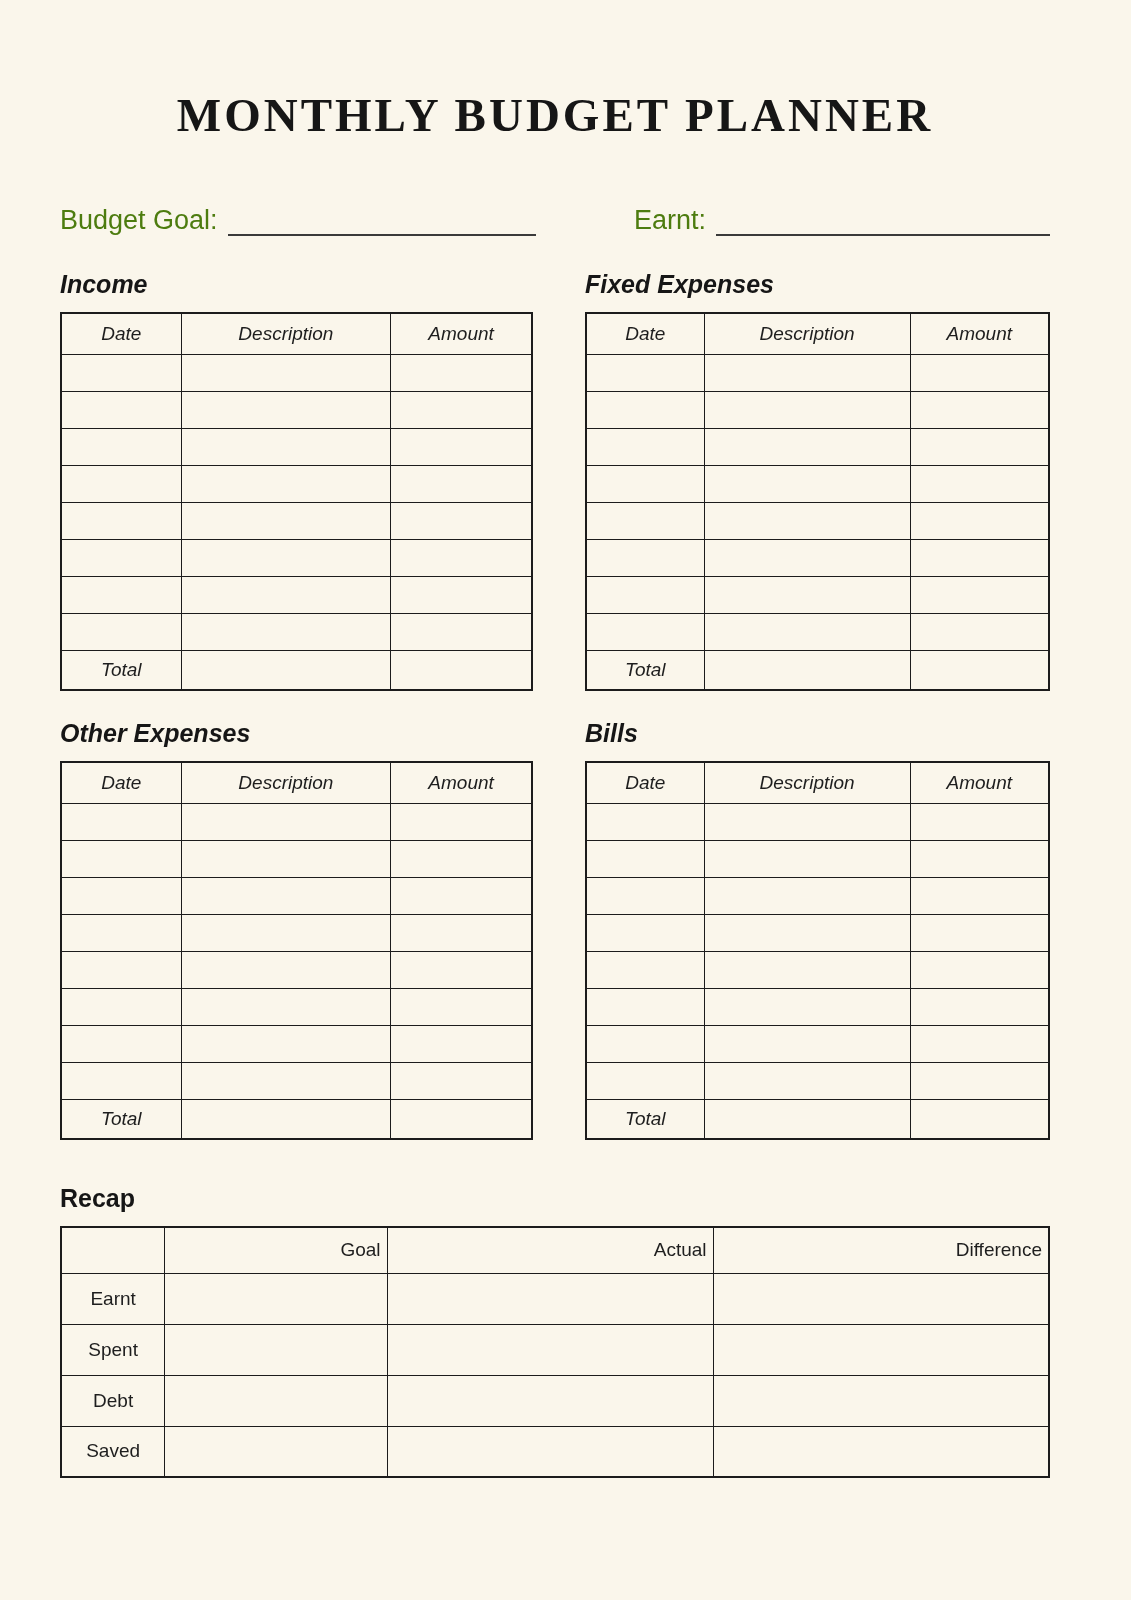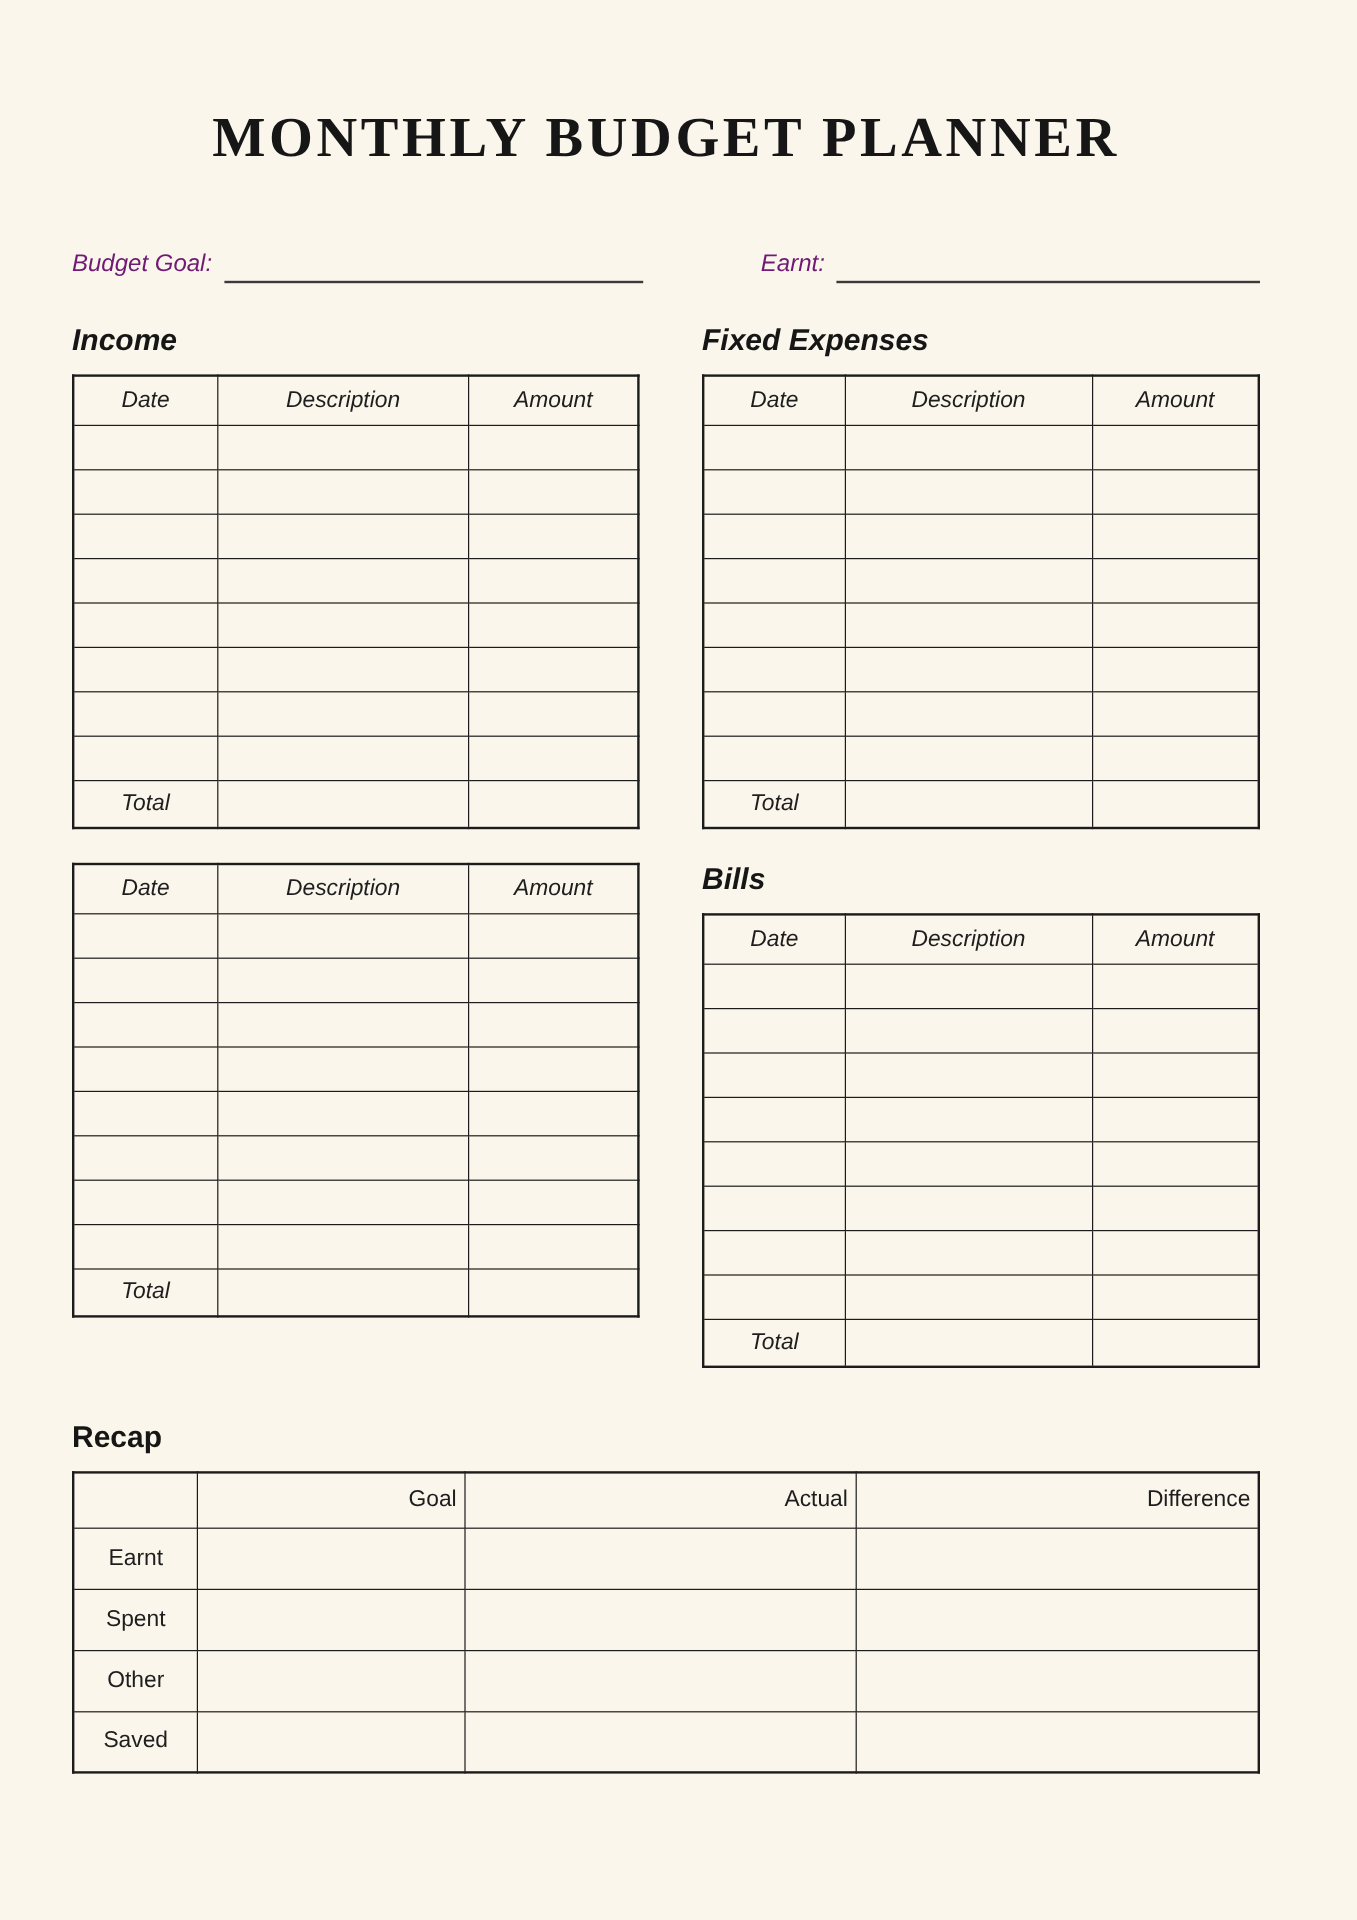--- a/index.html
+++ b/index.html
@@ -35,25 +35,24 @@
     justify-content: space-between;
     align-items: flex-end;
   }
   .field {
     display: flex;
     align-items: flex-end;
   }
   .field-goal { width: 476px; }
   .field-month { width: 416px; }
   .field-label {
-    font-size: 20px;
-    color: #701a75;
+    font-size: 27px;
+    color: #4d7c0f;
     line-height: 32px;
     white-space: nowrap;
-    font-style: italic;
   }
   .blank-line {
     flex: 1;
     margin-left: 10px;
     height: 30px;
     border-bottom: 2px solid #3A3A3A;
   }
   
   .tables-grid {
     margin-top: 34px;
@@ -232,20 +231,21 @@
             <tr>
               <td>Total</td>
               <td></td>
               <td></td>
             </tr>
           </tbody>
         </table>
     </section>
 
     <section>
+      <h2 class="section-heading">Other Expenses</h2>
       <table class="budget-table">
           <thead>
             <tr>
               <th>Date</th>
               <th>Description</th>
               <th>Amount</th>
             </tr>
           </thead>
           <tbody>
             <tr>
@@ -376,21 +376,21 @@
             <td></td>
             <td></td>
           </tr>
           <tr>
             <td>Spent</td>
             <td></td>
             <td></td>
             <td></td>
           </tr>
           <tr>
-            <td>Other</td>
+            <td>Debt</td>
             <td></td>
             <td></td>
             <td></td>
           </tr>
           <tr>
             <td>Saved</td>
             <td></td>
             <td></td>
             <td></td>
           </tr>

